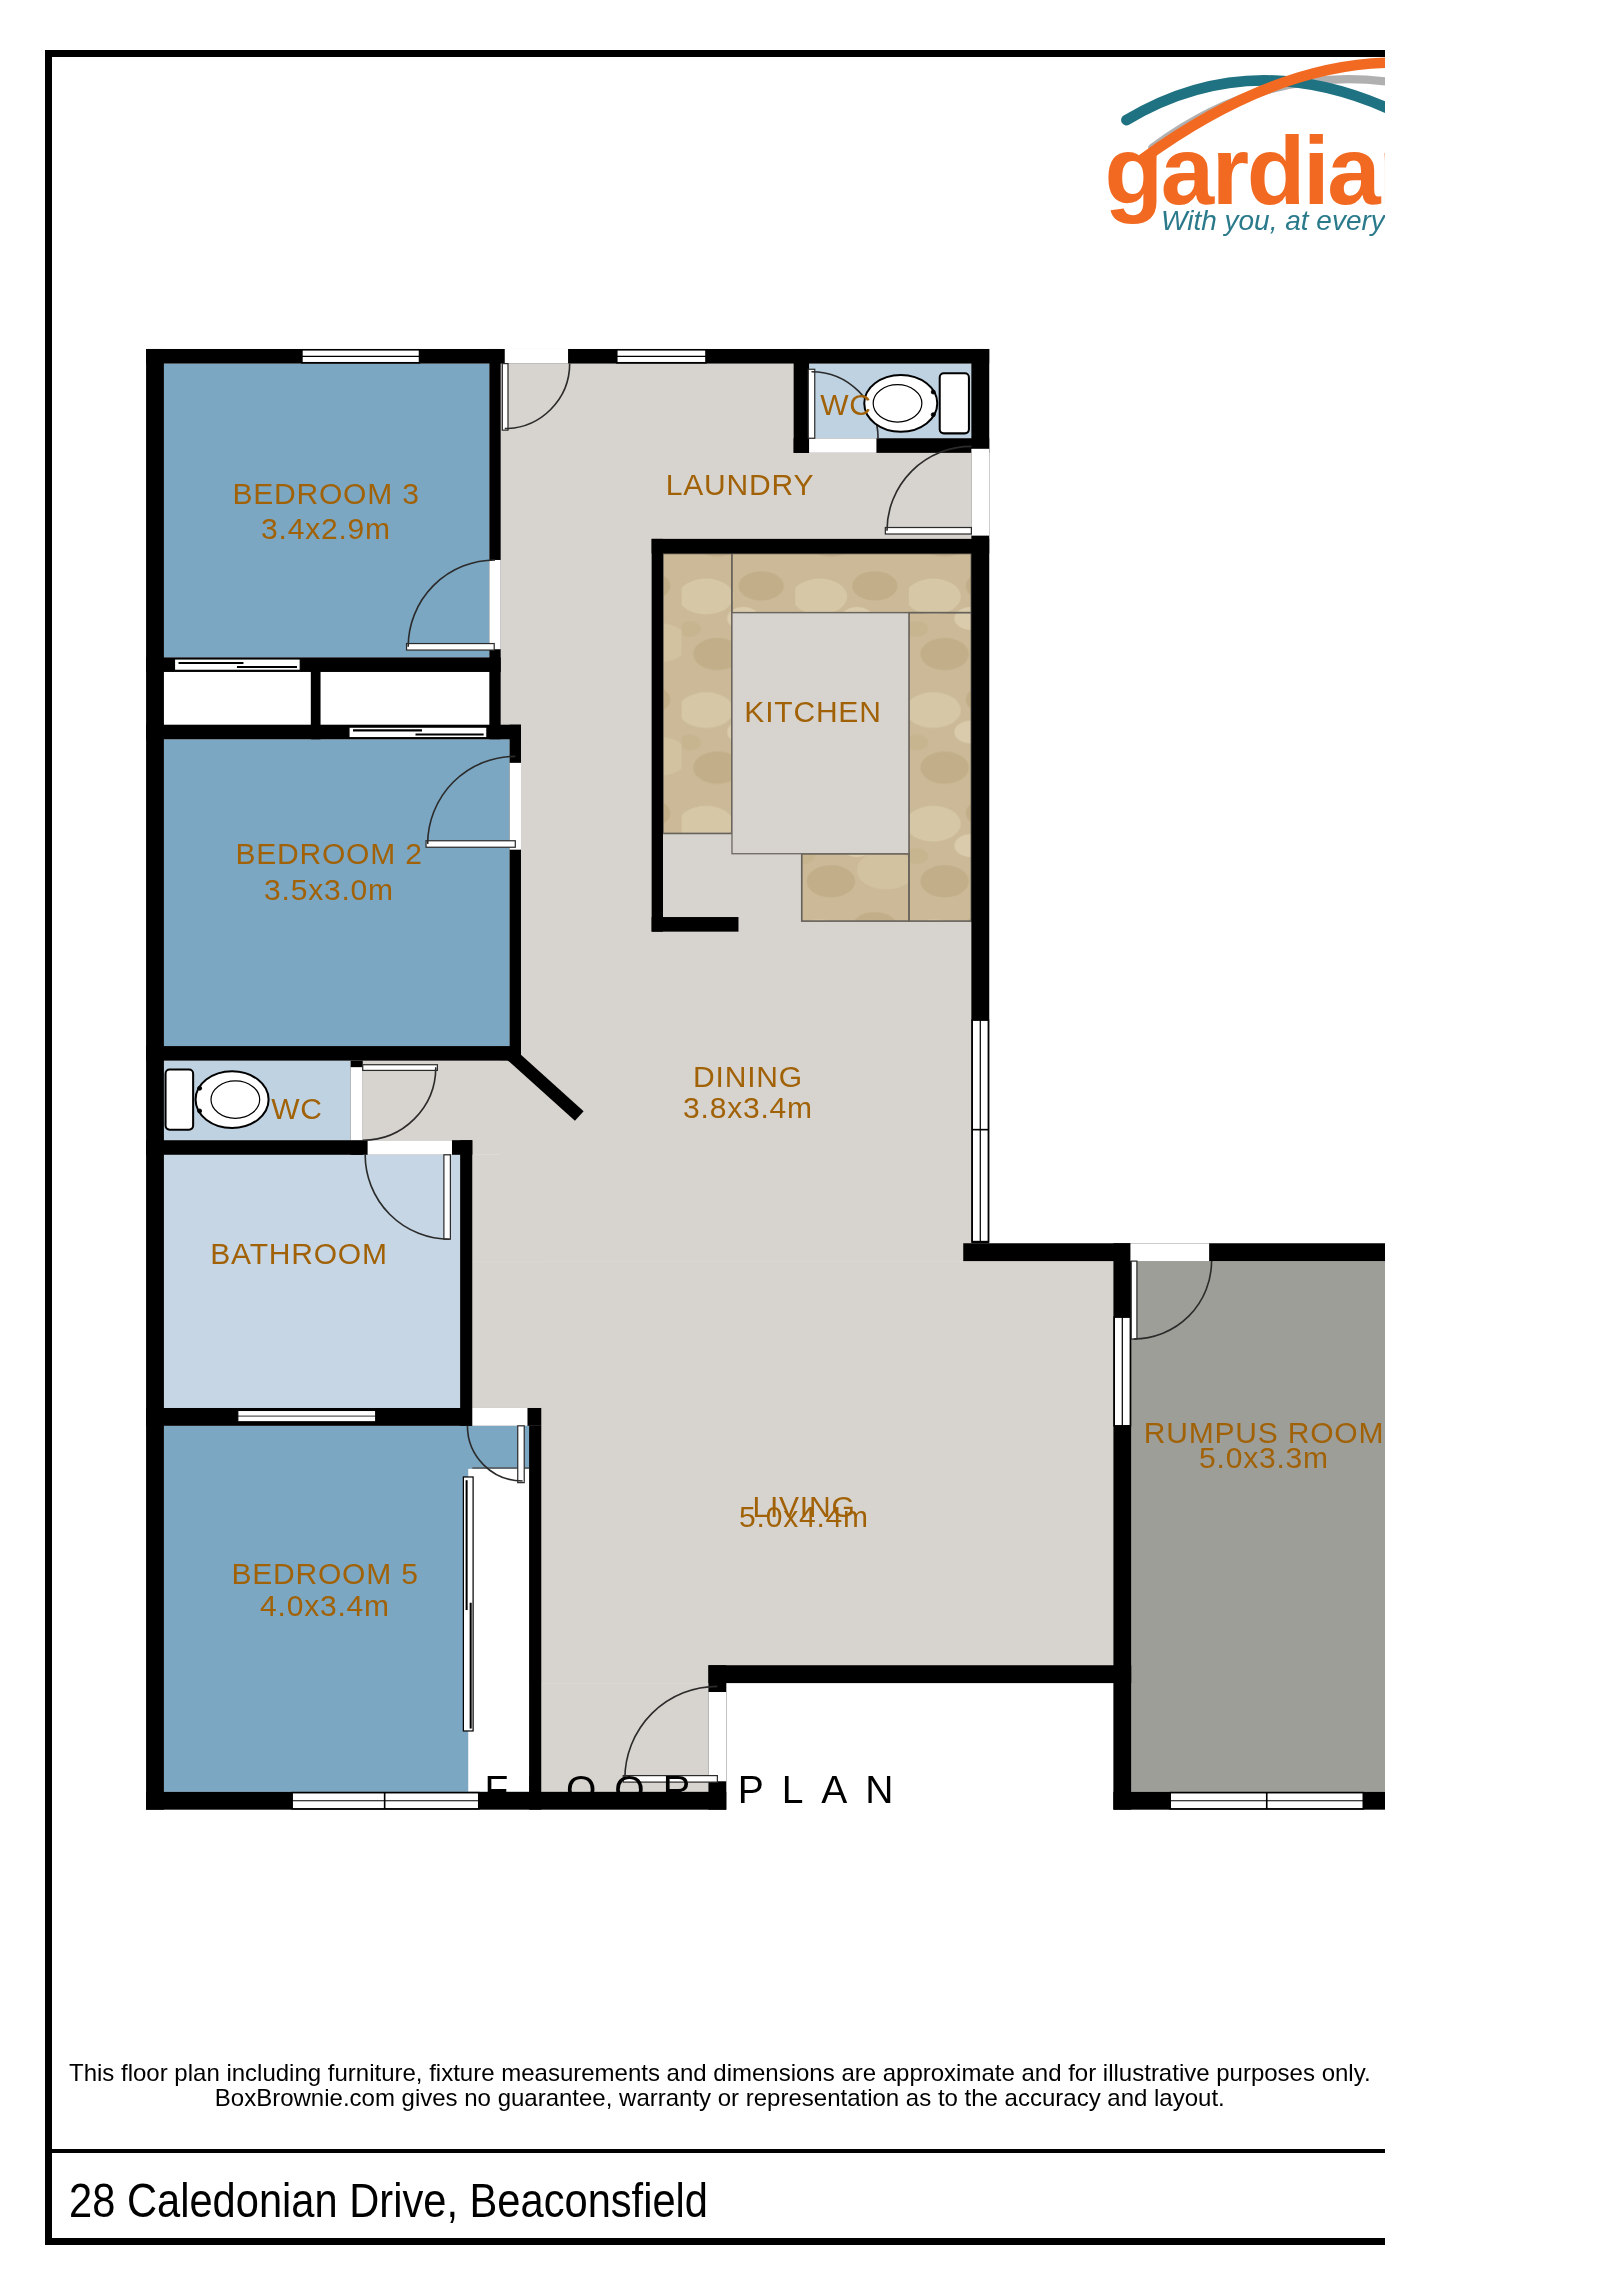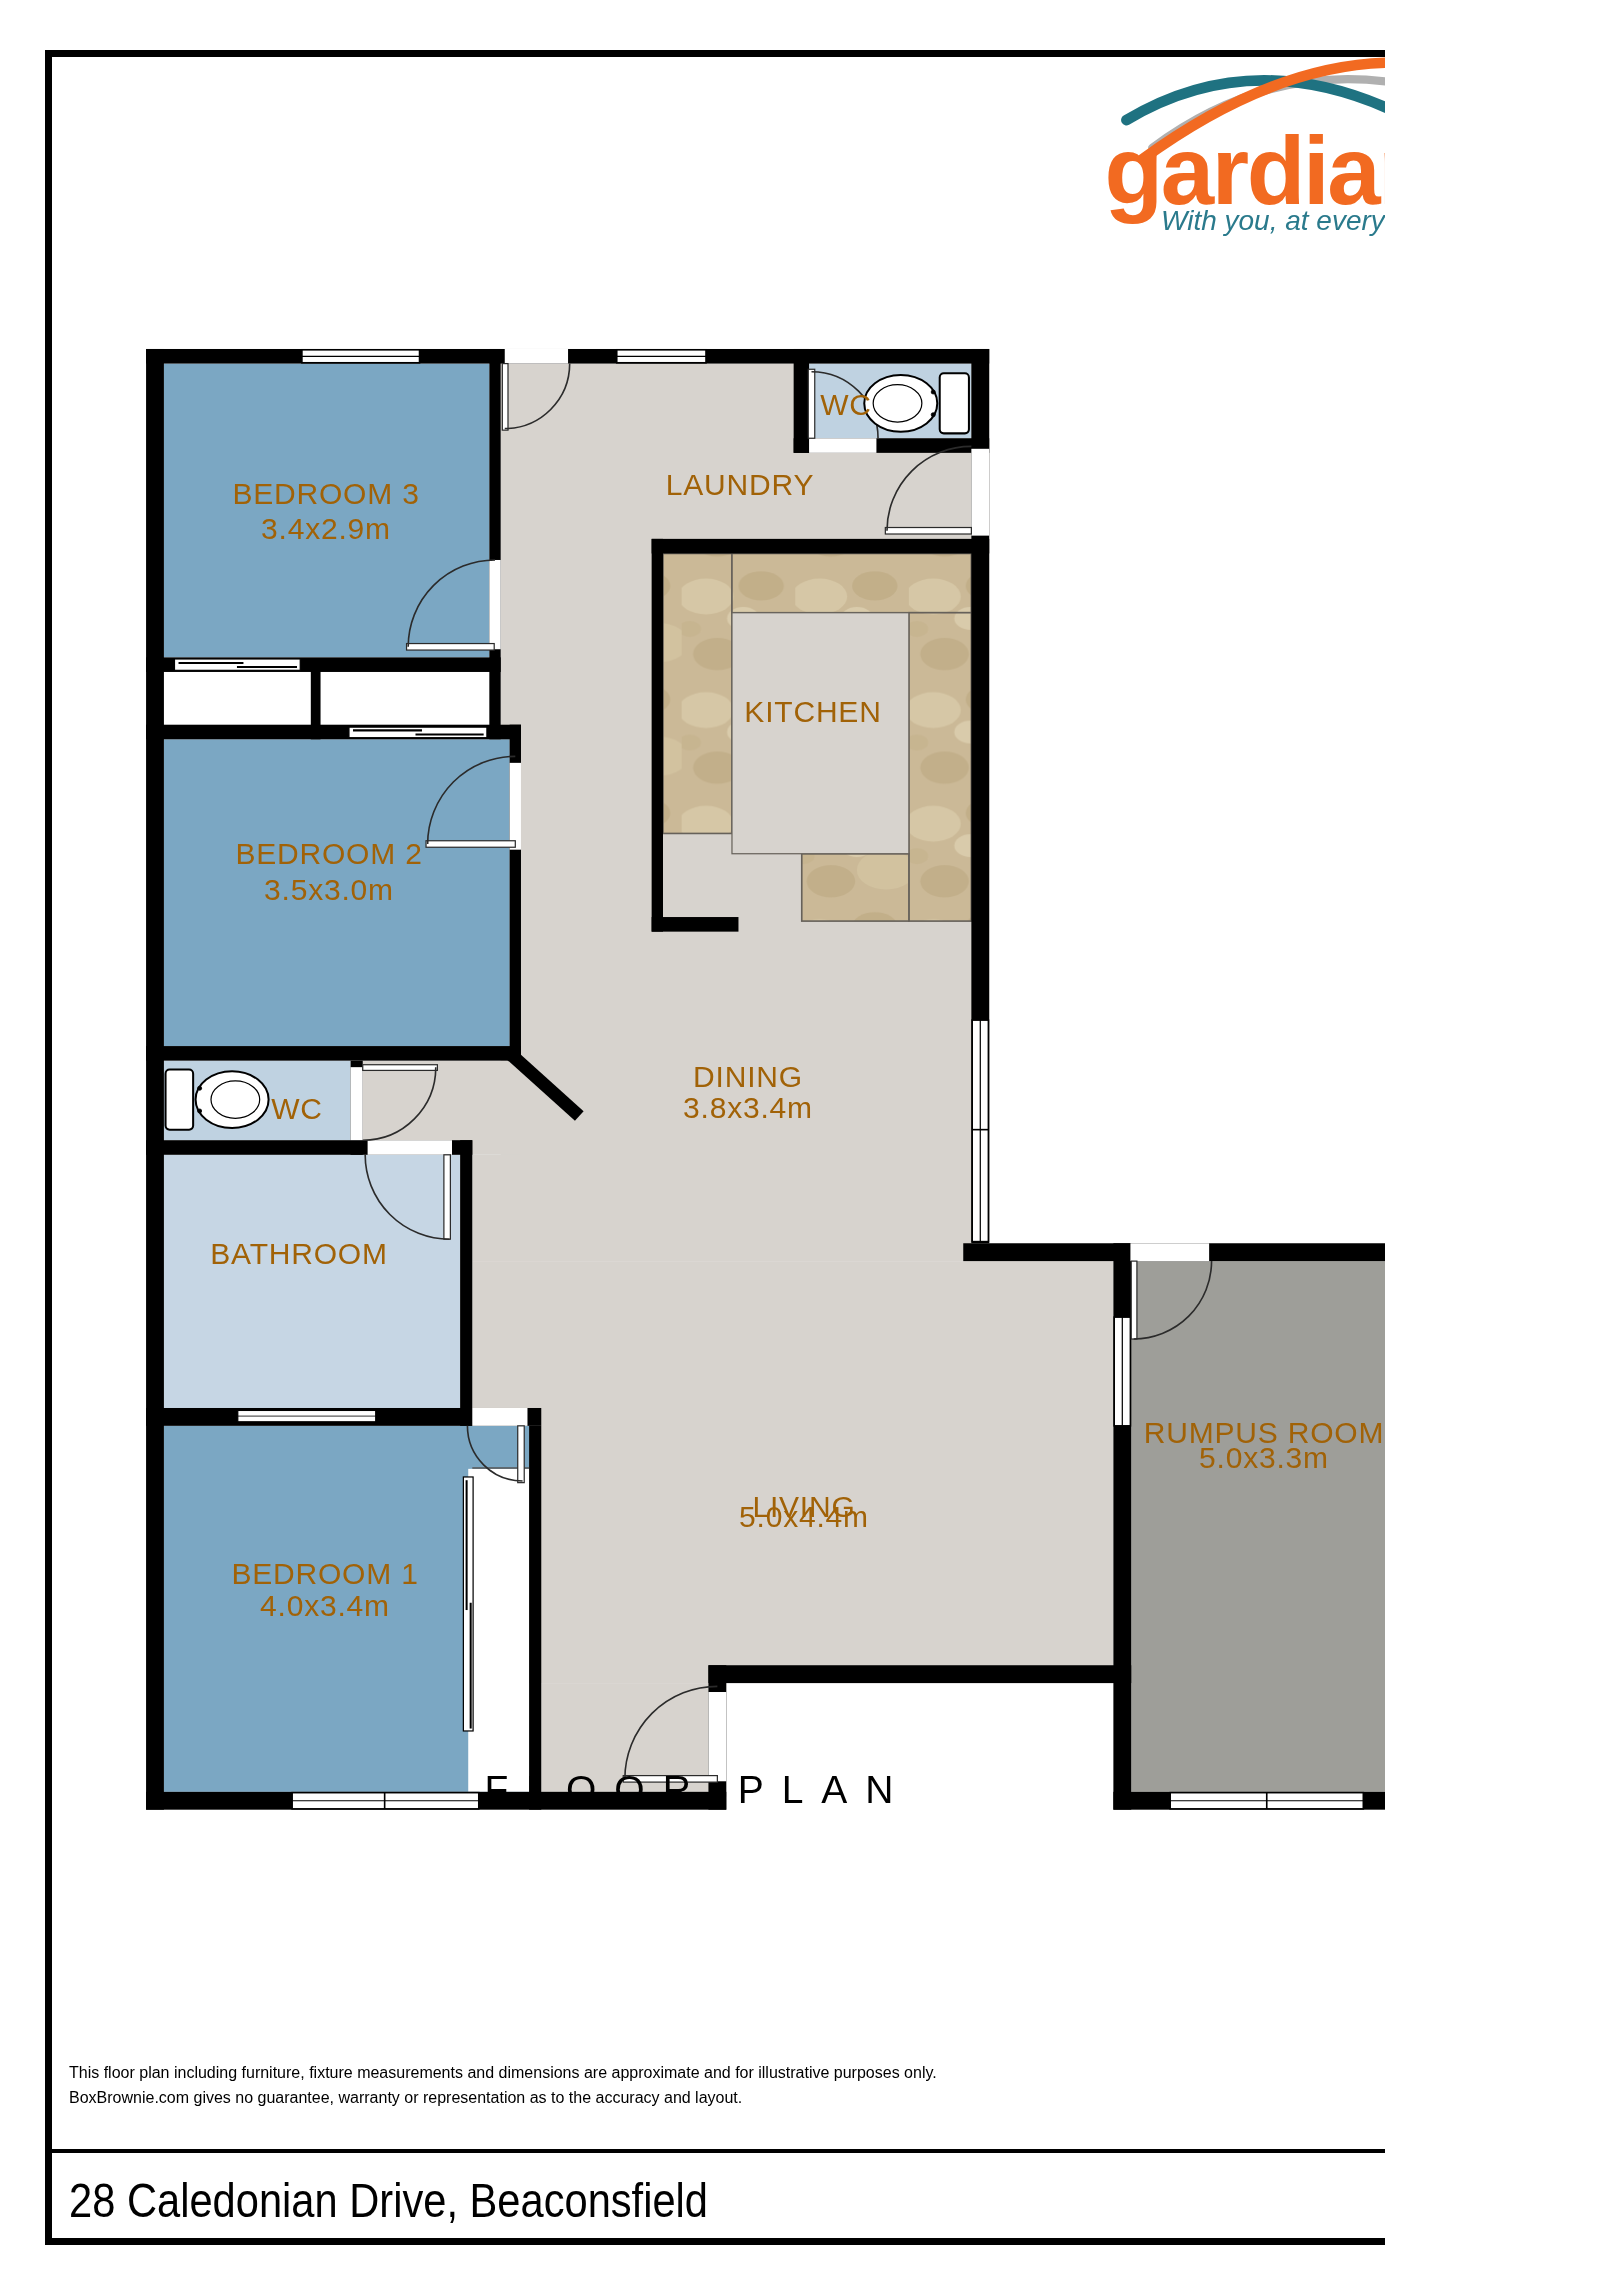--- a/index.html
+++ b/index.html
@@ -5,21 +5,21 @@
   html,body{margin:0;padding:0;background:#fff;}
   #canvas{position:relative;width:1385px;height:2295px;background:#ffffff;overflow:hidden;
           font-family:"Liberation Sans", sans-serif;}
   #plan-svg{position:absolute;left:0;top:0;}
   .frame{position:absolute;left:45px;top:50px;width:1510px;height:2181px;border:7.3px solid #000;}
   .divider{position:absolute;left:45px;top:2149px;width:1524px;height:4px;background:#000;}
   .rlabel{position:absolute;transform:translate(-50%,-50%);font-size:30px;color:#a16207;
           white-space:nowrap;letter-spacing:0.8px;}
   .plan-title{position:absolute;transform:translate(-50%,-50%);font-size:39px;color:#000;
           letter-spacing:18px;white-space:nowrap;}
-  .disclaimer{position:absolute;left:69px;top:2060px;font-size:16px;line-height:25px;color:#000;}
+  .disclaimer{position:absolute;left:69px;top:2060px;font-size:24px;line-height:25px;color:#000;text-align:center;}
   .address{position:absolute;left:69px;top:2172px;font-size:49px;color:#000;white-space:nowrap;
           transform:scaleX(0.85);transform-origin:left top;}
   .logo-word{position:absolute;top:123px;left:1086px;width:367px;text-align:center;
           font-size:96px;font-weight:bold;letter-spacing:-2.4px;color:#F26A21;line-height:1;}
   .logo-tagline{position:absolute;top:205px;left:1161px;width:300px;text-align:left;
           font-size:28px;font-style:italic;color:#2A7A8C;white-space:nowrap;}
 </style>
 </head>
 <body>
 
@@ -237,21 +237,21 @@
   <div class="rlabel" style="left:326px;top:529px">3.4x2.9m</div>
   <div class="rlabel" style="left:740px;top:485px">LAUNDRY</div>
   <div class="rlabel" style="left:846px;top:405px">WC</div>
   <div class="rlabel" style="left:813px;top:712px">KITCHEN</div>
   <div class="rlabel" style="left:329px;top:854px">BEDROOM 2</div>
   <div class="rlabel" style="left:329px;top:890px">3.5x3.0m</div>
   <div class="rlabel" style="left:748px;top:1077px">DINING</div>
   <div class="rlabel" style="left:748px;top:1108px">3.8x3.4m</div>
   <div class="rlabel" style="left:297px;top:1109px">WC</div>
   <div class="rlabel" style="left:299px;top:1254px">BATHROOM</div>
-  <div class="rlabel" style="left:325px;top:1574px">BEDROOM 1</div>
+  <div class="rlabel" style="left:325px;top:1574px">BEDROOM 5</div>
   <div class="rlabel" style="left:325px;top:1606px">4.0x3.4m</div>
   <div class="rlabel" style="left:804px;top:1507px">LIVING</div>
   <div class="rlabel" style="left:804px;top:1517px">5.0x4.4m</div>
   <div class="rlabel" style="left:1264px;top:1433px">RUMPUS ROOM</div>
   <div class="rlabel" style="left:1264px;top:1458px">5.0x3.3m</div>
 
   <div class="plan-title" style="left:698px;top:1790px">FLOOR PLAN</div>
 
   <div class="disclaimer">
     <div>This floor plan including furniture, fixture measurements and dimensions are approximate and for illustrative purposes only.</div>

